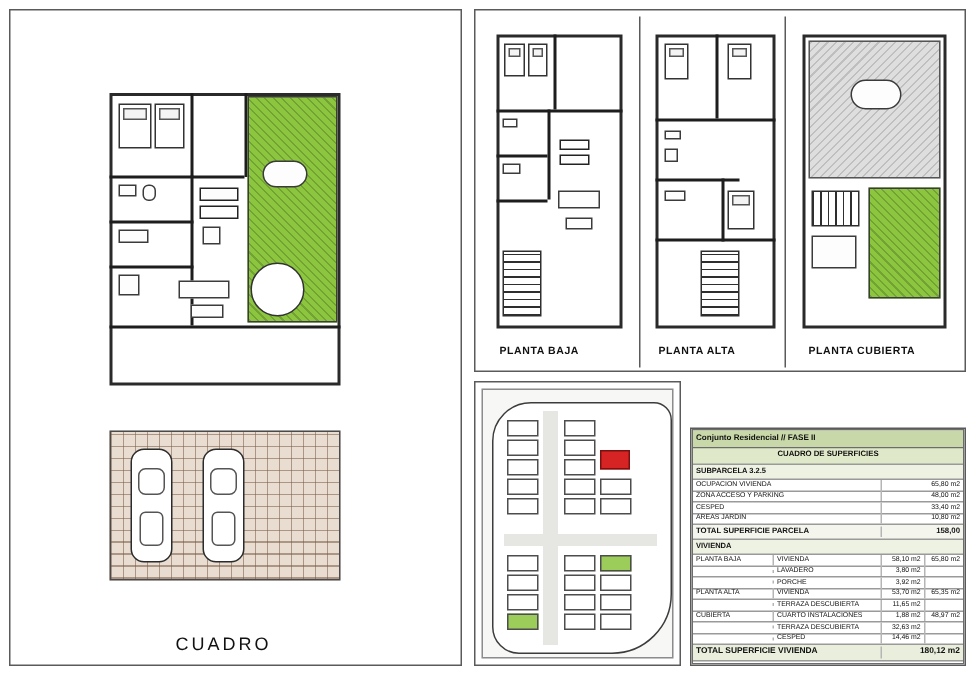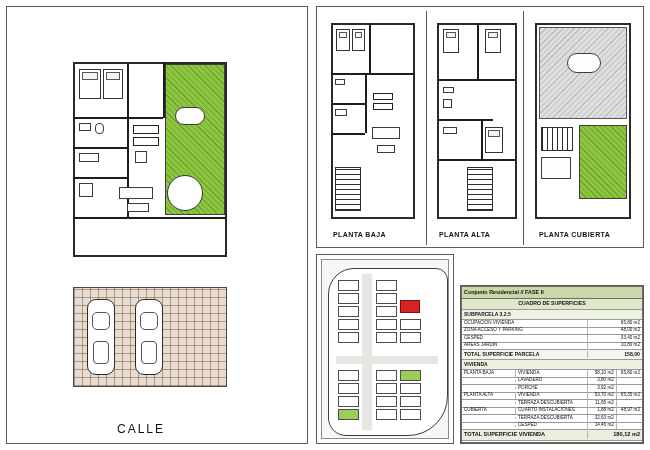--- a/index.html
+++ b/index.html
@@ -204,21 +204,21 @@
     <div class="fixt" style="left:120px; top:196px; width:22px; height:9px;"></div>
 
     <div class="hatch-green" style="left:158px; top:57px; width:60px; height:151px;"></div>
     <div class="fixt" style="left:168px; top:100px; width:30px; height:18px; border-radius:9px;"></div>
     <div class="circ" style="left:160px; top:168px; width:36px; height:36px;"></div>
 
     <div class="hatch-tile" style="left:66px; top:280px; width:154px; height:100px;"></div>
     <div class="car" style="left:80px; top:292px; width:28px; height:76px;"></div>
     <div class="car" style="left:128px; top:292px; width:28px; height:76px;"></div>
 
-    <div class="calle-label" style="left:110px; top:415px;">CALLE</div>
+    <div class="calle-label" style="left:110px; top:415px;">CUADRO</div>
   </div>
 
   <div class="panel" id="panel-top">
 
     <div class="divider" style="left:109px; top:4px; width:1px; height:234px;"></div>
     <div class="divider" style="left:206px; top:4px; width:1px; height:234px;"></div>
 
     <div class="room" style="left:14px; top:16px; width:84px; height:196px; border-width:2px;"></div>
     <div class="wall" style="left:14px; top:66px; width:84px; height:2px;"></div>
     <div class="wall" style="left:52px; top:16px; width:2px; height:50px;"></div>

